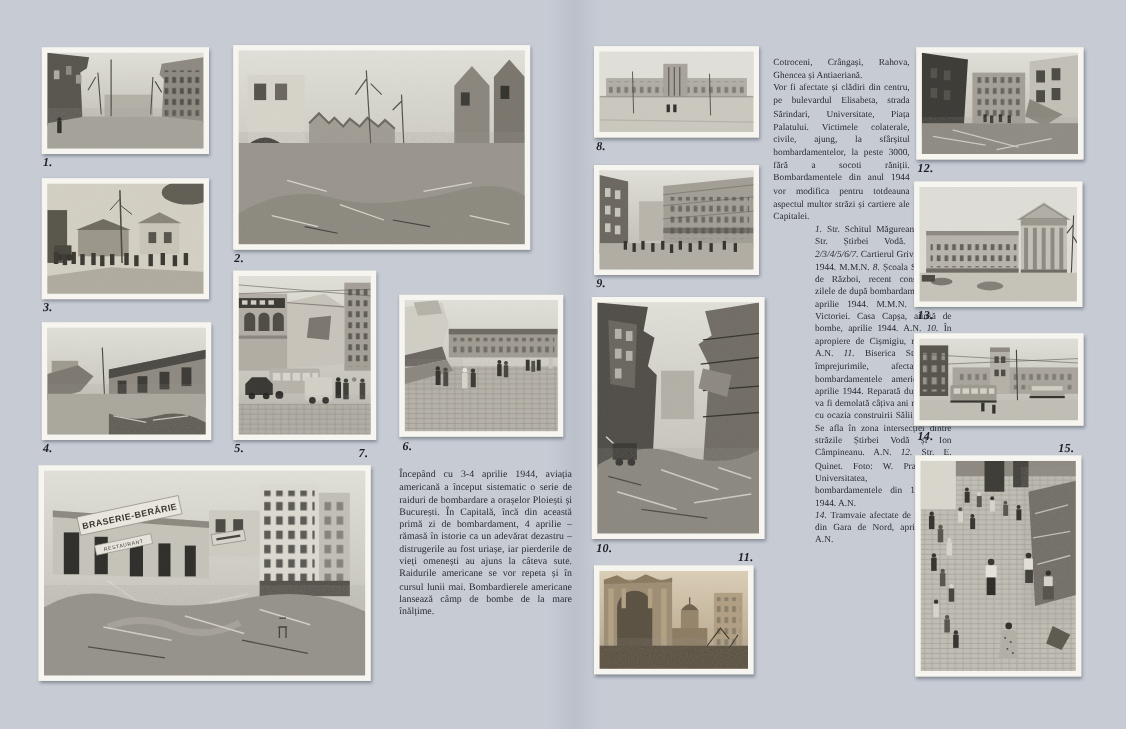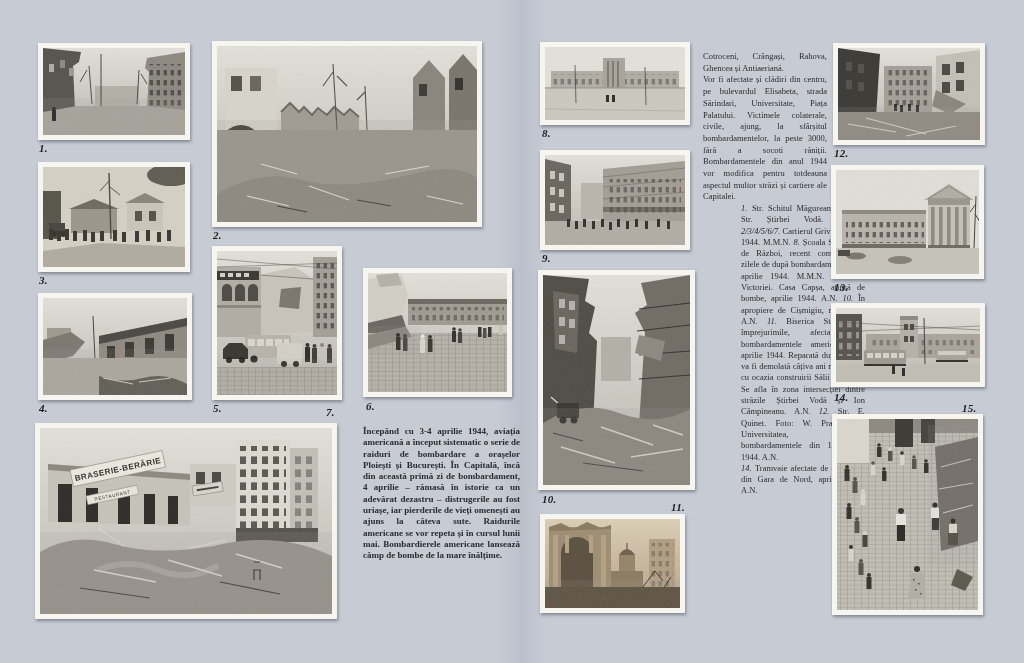--- a/index.html
+++ b/index.html
@@ -6,21 +6,21 @@
   .spread{position:relative;width:1024px;height:663px;background:#c6cbd4;overflow:hidden;
           font-family:"Liberation Serif", "DejaVu Serif", serif;}
   .gutter{position:absolute;left:498px;top:0;width:48px;height:663px;pointer-events:none;
           background:linear-gradient(90deg,rgba(75,85,100,0) 0%,rgba(75,85,100,.09) 50%,rgba(75,85,100,0) 100%);}
   .photo{position:absolute;box-sizing:border-box;border:5px solid #f6f5f0;background:#d9d7cf;
          box-shadow:1px 2px 3px rgba(50,55,68,.45);margin:0;}
   .photo svg{display:block;width:100%;height:100%;}
   .num{position:absolute;font-style:italic;font-weight:bold;font-size:11px;color:#1e1e22;letter-spacing:.3px;}
   .textcol{position:absolute;color:#2c2c30;text-align:justify;}
   .textcol p{margin:0;}
-  .left-body{left:363px;top:426px;width:157px;font-size:9px;line-height:11.3px;font-weight:bold;}
+  .left-body{left:363px;top:426px;width:157px;font-size:9px;line-height:11.3px;}
   .intro{left:703px;top:51px;width:124px;font-size:8.5px;line-height:11.7px;}
   .captions{left:741px;top:203px;width:124px;font-size:8.5px;line-height:11.3px;}
   .captions .cnum{font-style:italic;}
 </style>
 </head>
 <body>
 
 <div class="spread" style="background: rgb(198, 203, 212); color: rgb(44, 44, 48);">
 
   <svg width="0" height="0" style="position:absolute" aria-hidden="true">

